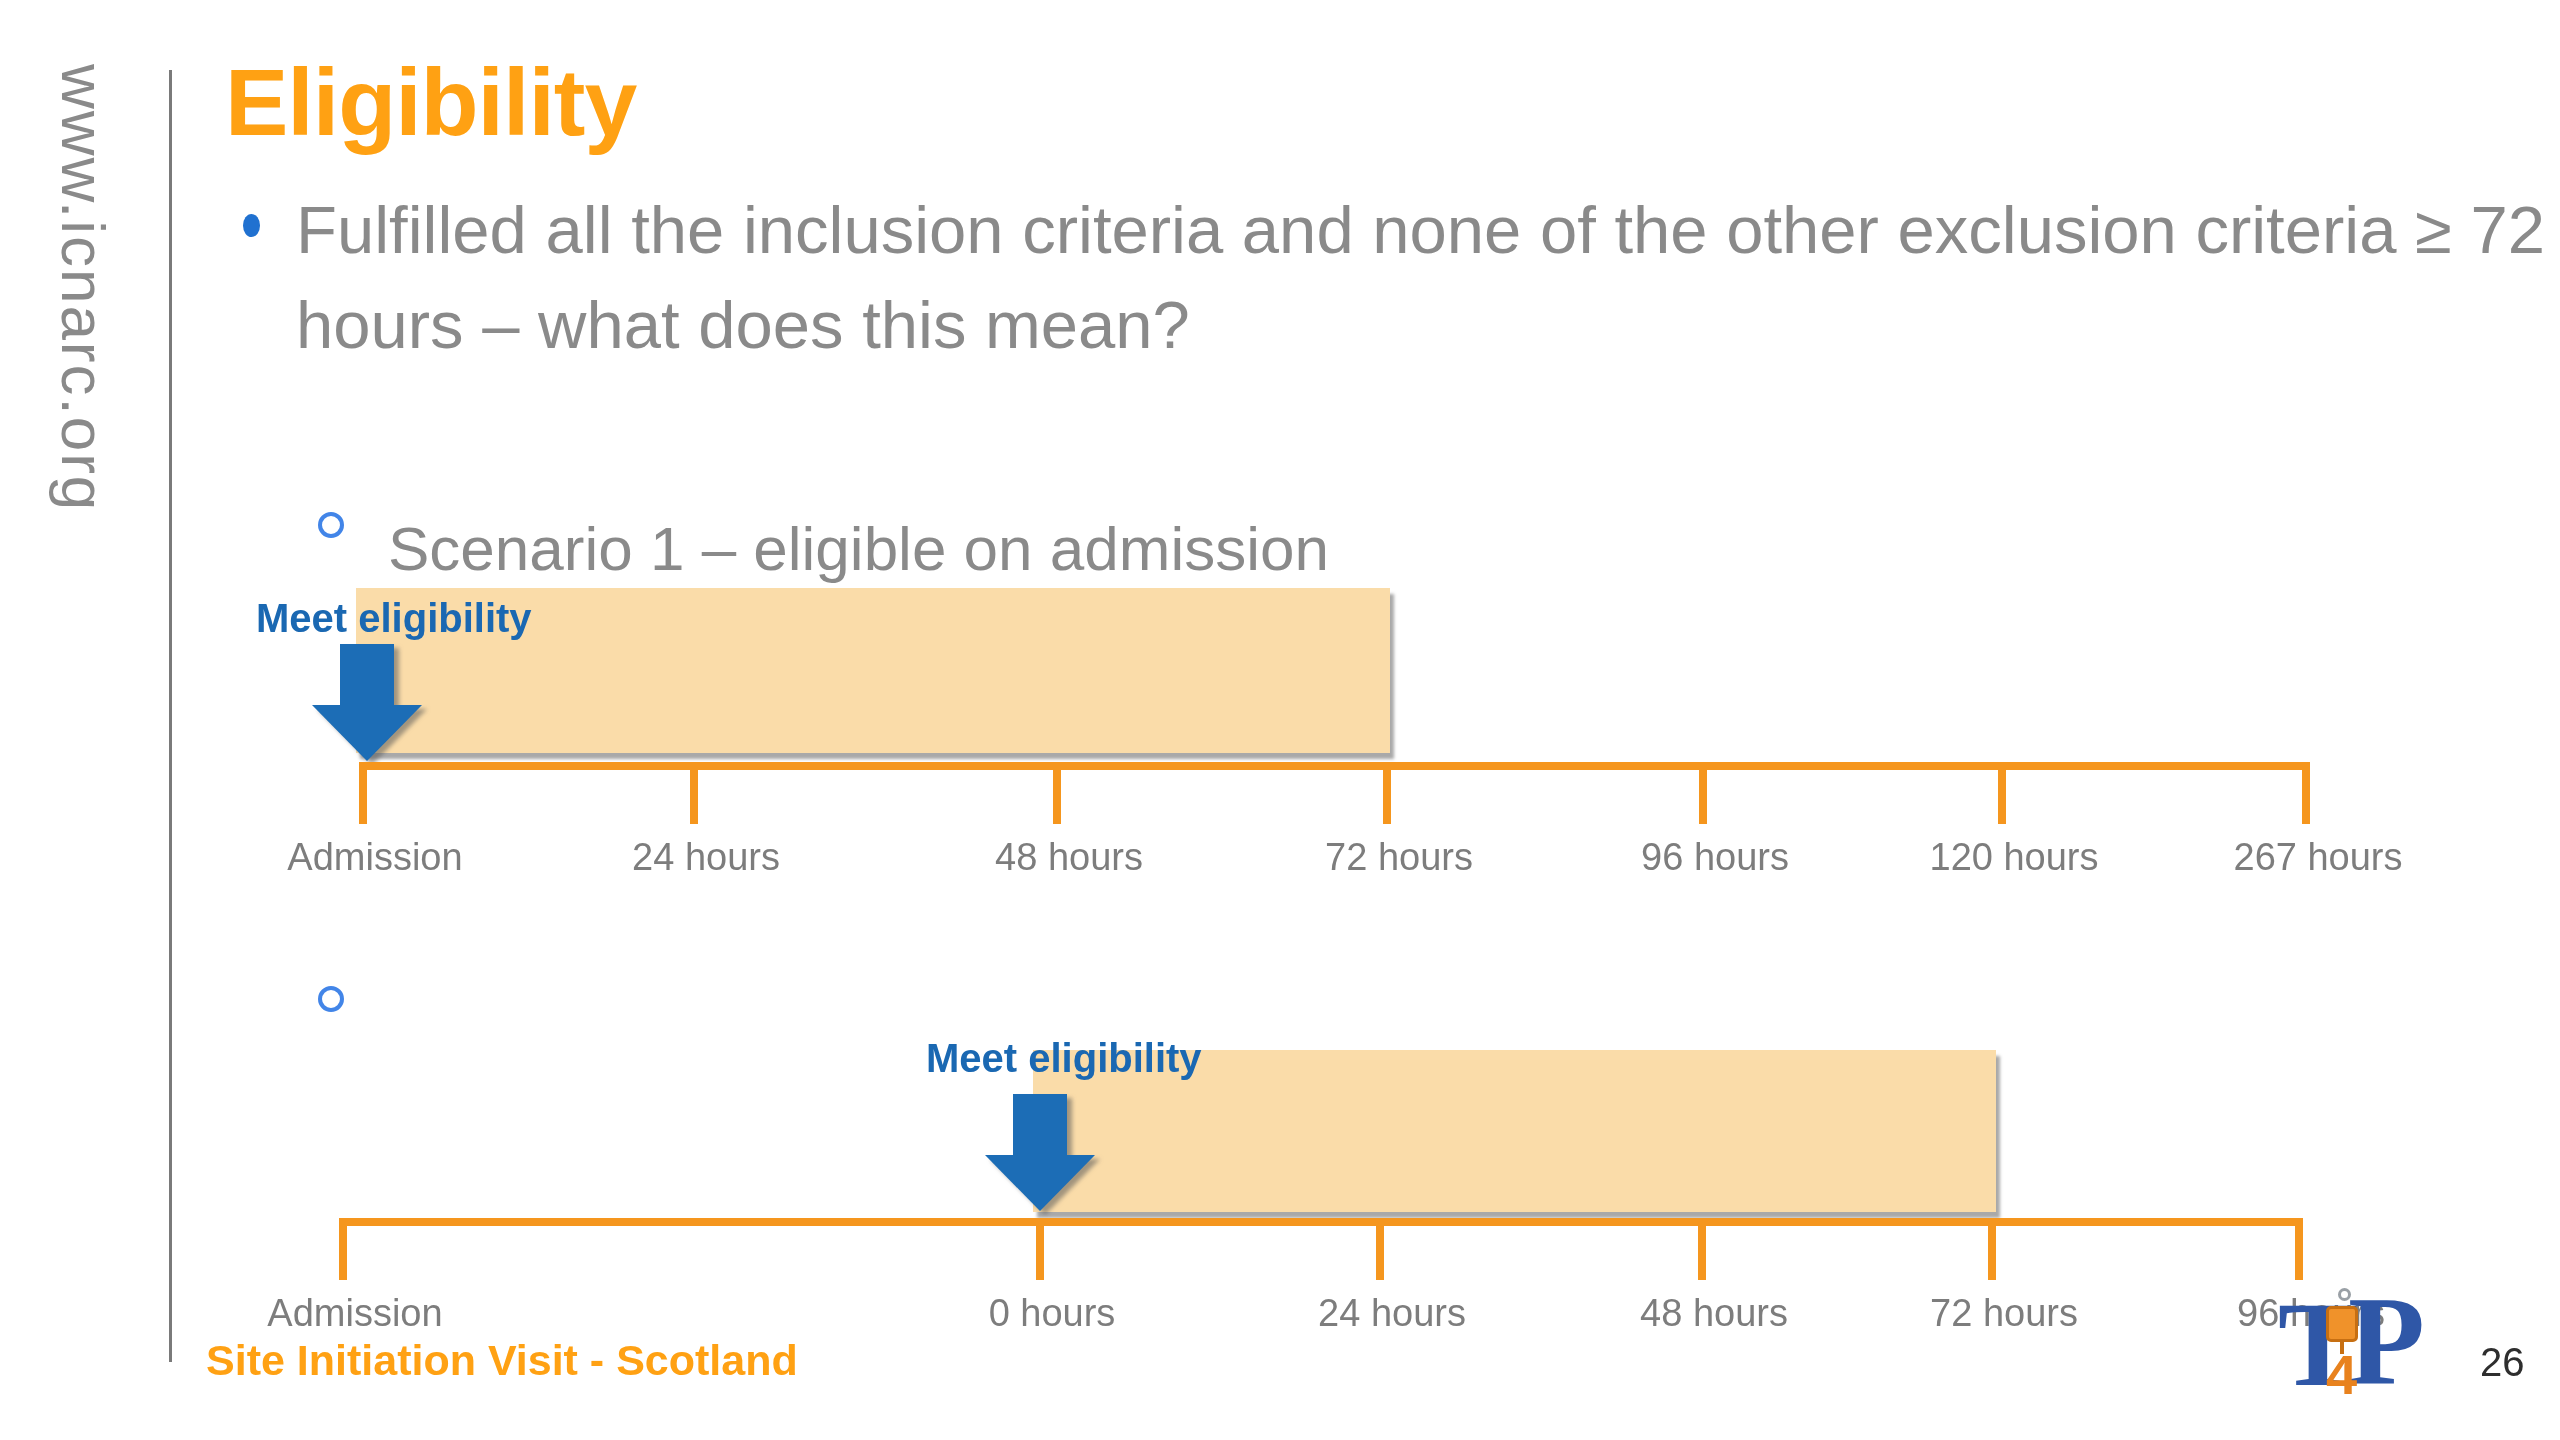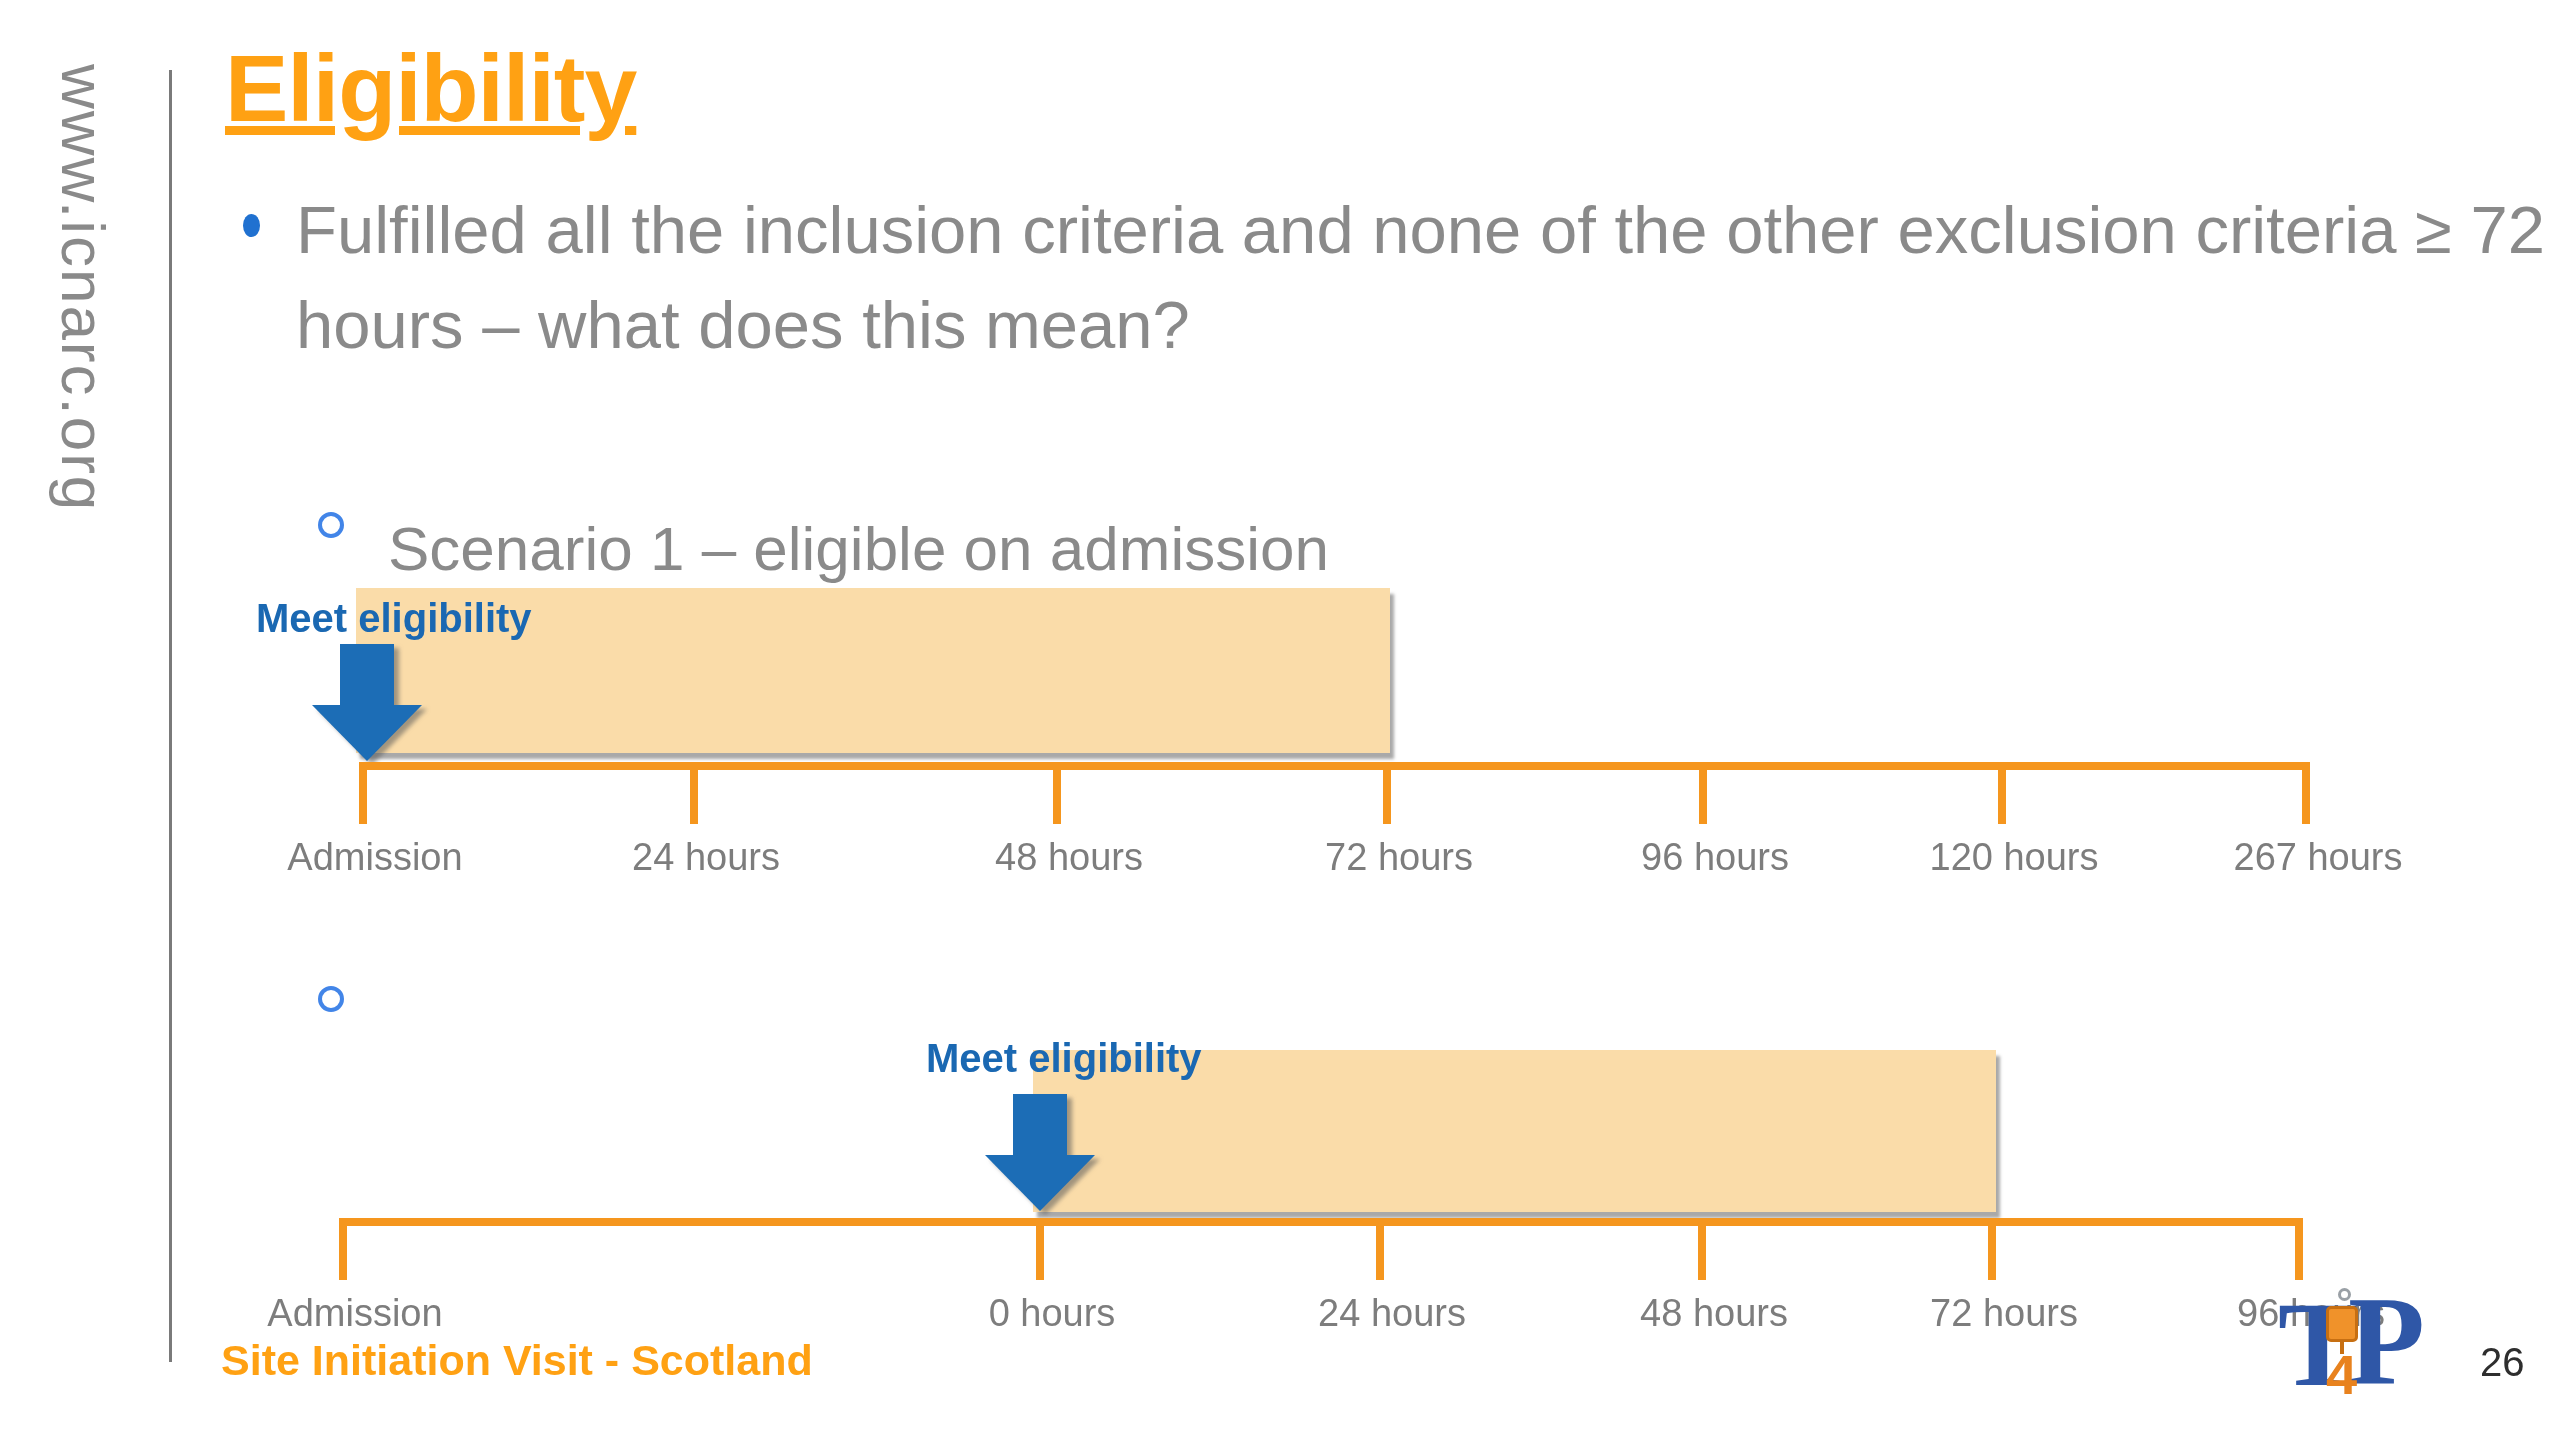--- a/index.html
+++ b/index.html
@@ -23,22 +23,22 @@
   .side-url{
     position:absolute;left:48px;top:64px;height:560px;
     writing-mode:vertical-rl;font-size:62px;color:var(--body-gray);
     letter-spacing:2px;white-space:nowrap;
   }
   .side-rule{
     position:absolute;left:169px;top:70px;width:3px;height:1292px;background:#7a7a7a;
   }
   
   .title{
-    position:absolute;left:225px;top:34px;font-size:95px;font-weight:bold;
-    color:var(--title-orange);letter-spacing:-1px;text-decoration:underline;
+    position:absolute;left:225px;top:48px;font-size:95px;font-weight:bold;
+    color:var(--title-orange);letter-spacing:-1px;
   }
   .bullet-dot{
     position:absolute;left:243px;top:214px;width:17px;height:23px;border-radius:50%;
     background:#2071D0;
   }
   .bullet-text{
     position:absolute;left:296px;top:182px;width:2250px;
     font-size:67px;line-height:1.42;color:var(--body-gray);
   }
   
@@ -69,21 +69,21 @@
   
   .axis{position:absolute;height:8px;background:var(--axis-orange);}
   .tick{position:absolute;width:0;}
   .tick .bar{position:absolute;left:-4px;top:0;width:8px;height:62px;background:var(--axis-orange);}
   .tick .lbl{
     position:absolute;top:74px;left:12px;transform:translateX(-50%);
     font-size:38px;color:var(--tick-gray);white-space:nowrap;
   }
   
   .footer{
-    position:absolute;left:221px;top:1336px;font-size:43px;font-weight:bold;
+    position:absolute;left:206px;top:1336px;font-size:43px;font-weight:bold;
     color:var(--title-orange);white-space:nowrap;
   }
   .page-num{position:absolute;left:2480px;top:1340px;font-size:40px;color:#2e2e2e;}
   
   .logo{position:absolute;left:2278px;top:1286px;width:150px;height:120px;}
   .logo .lt{position:absolute;left:0;top:-10px;font-family:"Liberation Serif",serif;font-weight:bold;font-size:120px;color:var(--logo-blue);}
   .logo .lp{position:absolute;left:70px;top:-16px;font-family:"Liberation Serif",serif;font-weight:bold;font-size:126px;color:var(--logo-blue);}
   .logo .dot{position:absolute;left:60px;top:2px;width:13px;height:13px;border:3px solid #9aa0a6;border-radius:50%;background:#fff;}
   .logo .lamp{position:absolute;left:48px;top:20px;width:32px;height:36px;background:#F0922A;border:3px solid #c76f12;border-radius:5px;}
   .logo .stem{position:absolute;left:62px;top:56px;width:4px;height:12px;background:#c76f12;}

